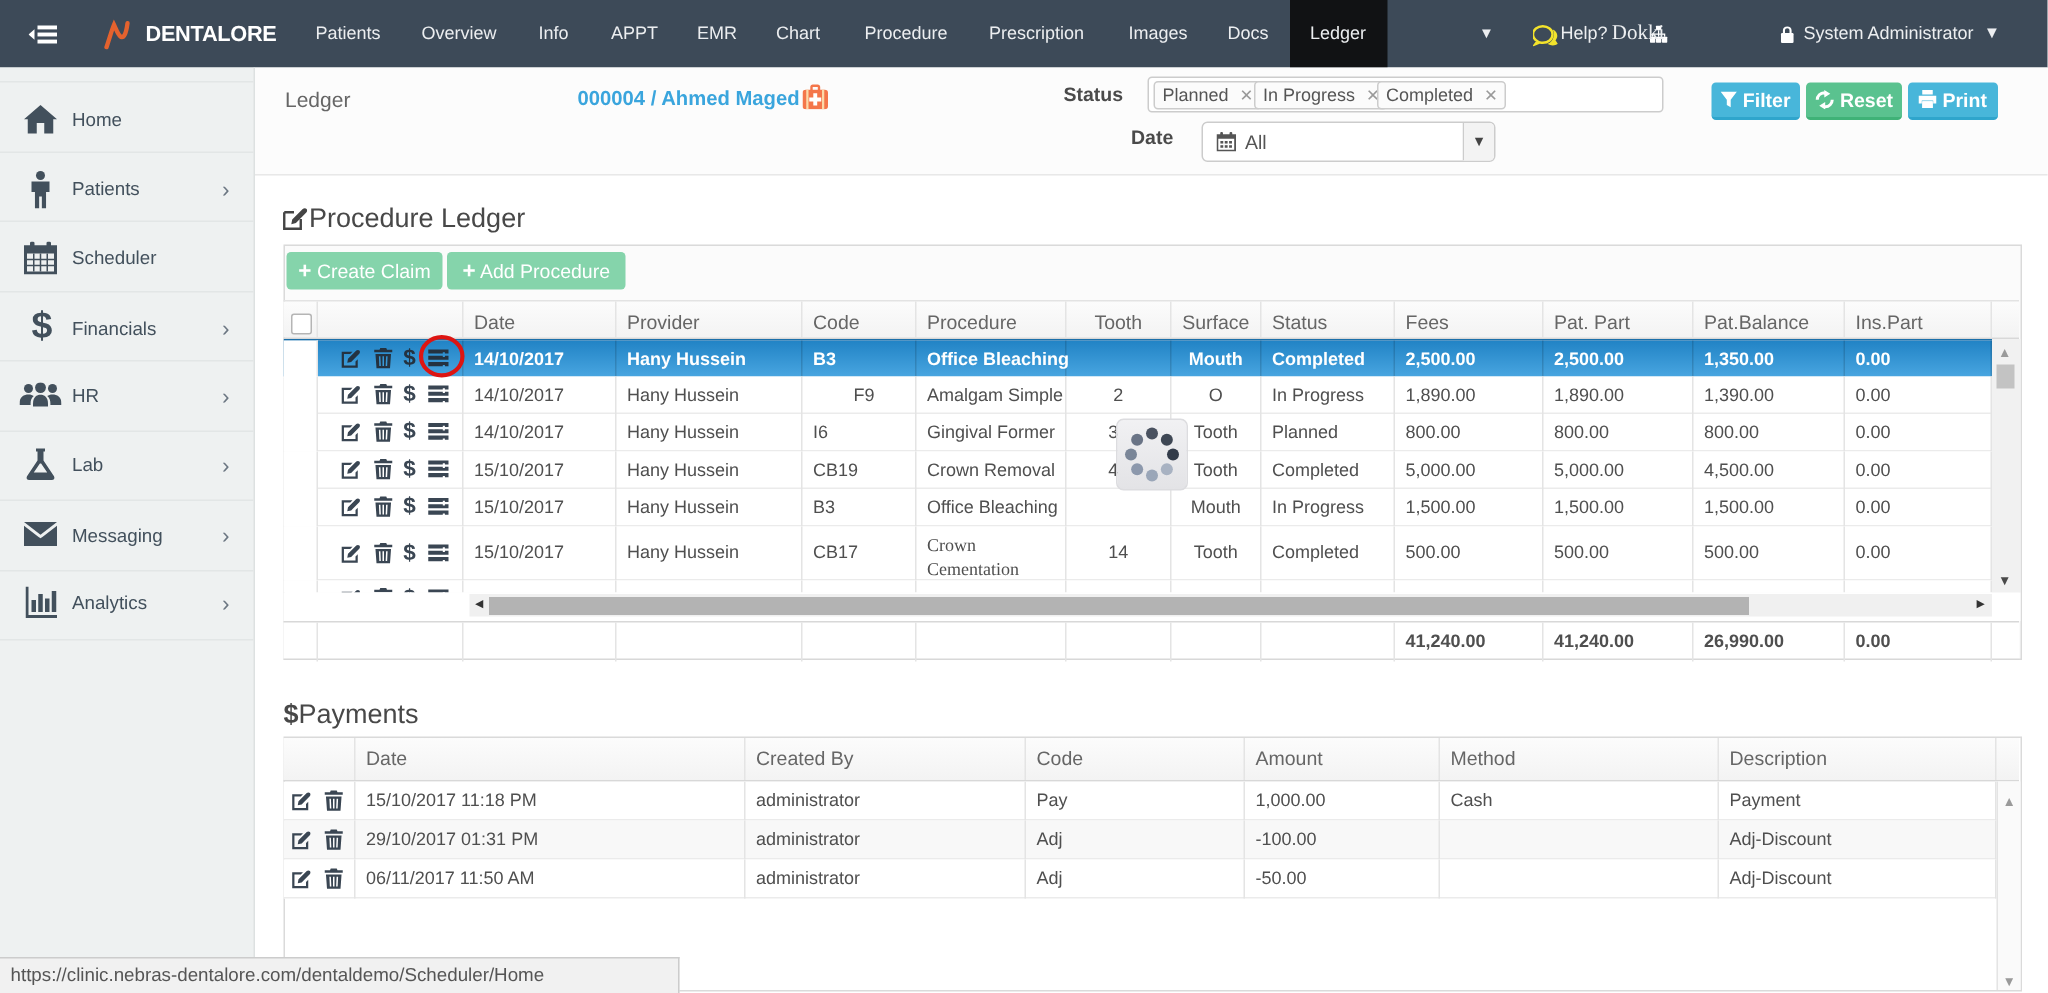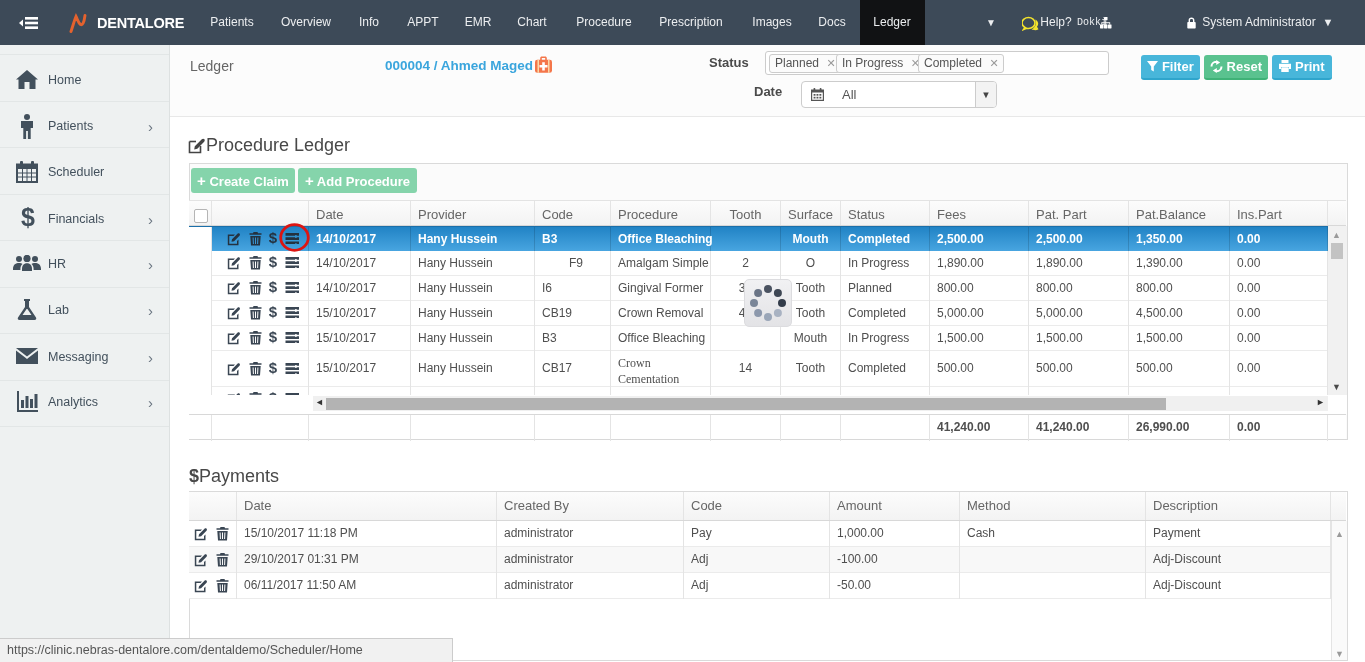--- a/index.html
+++ b/index.html
@@ -24,21 +24,21 @@
   #statusbox { position:absolute; left:765px; top:51px; width:344px; height:24px; background:#fff; border:1px solid #ccc; border-radius:3px; }
   .chip { position:absolute; top:2px; height:19px; line-height:17px; background:#fbfbfb; border:1px solid #ccc; border-radius:3px; font-size:12px; color:#555; padding:0 4px 0 5px; }
   .chip .x { color:#999; margin-left:4px; font-size:11px; }
   #datebox { position:absolute; left:801px; top:81px; width:196px; height:27px; background:#fff; border:1px solid #ccc; border-radius:4px; }
   #datebox .dd { position:absolute; right:0; top:0; width:21px; height:25px; background:#f3f3f3; border-left:1px solid #ccc; border-radius:0 3px 3px 0; text-align:center; line-height:25px; font-size:9.5px; color:#444; }
   .btn { position:absolute; top:55px; height:25px; border-radius:3px; color:#fff; font-size:13px; font-weight:bold; text-align:center; line-height:23px; }
   .btn-blue { background:#48b6da; border-bottom:2px solid #2fa5cc; }
   .btn-green { background:#5ac28f; border-bottom:2px solid #3fb277; }
   .h1 { position:absolute; font-size:18px; color:#484848; }
   .panel { position:absolute; left:19px; width:1159px; background:#fbfbfb; border:1px solid #dadada; }
-  .gbtn { position:absolute; top:5px; height:25px; background:#85d4ab; border-radius:3px; color:#fff; font-size:13px; font-weight:bold; line-height:25px; text-align:center; }
+  .gbtn { position:absolute; top:5px; height:25px; background:#85d4ab; border-radius:3px; color:#fff; font-size:13px; font-weight:normal; line-height:25px; text-align:center; }
 
   
   .grow { position:absolute; left:0; width:1157px; }
   .gcell { position:absolute; top:0; height:100%; border-right:1px solid #e4e4e4; font-size:12px; color:#4f4f4f; line-height:24px; overflow:hidden; white-space:nowrap; padding-left:7px; }
   .ghead .gcell { color:#666; line-height:27px; font-size:13px; overflow:hidden; }
   .grow:not(.ghead) .gcell { overflow:visible; }
   .tc { text-align:center; padding-left:0; }
 </style>
 </head>
 <body>
@@ -72,21 +72,21 @@
     <path d="M11,14.8 C13,15.6 15,15.3 16.5,14.2 L15,11.8 C15.8,10.9 16.2,9.9 16.2,8.8 C16.2,7 15,5.4 13.2,4.6 C13.6,5.6 13.9,6.7 13.9,8 C13.9,10.8 12.2,13.2 9.6,14.4 C10,14.6 10.5,14.7 11,14.8 Z" fill="#f3e32c"></path>
   </svg>
   <div class="navitem" style="left:1056px">Help?</div>
   <svg class="abs" style="left:1100px;top:17px" width="11.5" height="11.5" viewBox="0 0 13 13" fill="#fff">
     <rect x="4.5" y="0" width="4" height="3.6" rx="0.5"></rect>
     <rect x="0" y="8.4" width="4" height="4.6" rx="0.5"></rect>
       <rect x="4.5" y="8.4" width="4" height="4.6" rx="0.5"></rect>
       <rect x="9" y="8.4" width="4" height="4.6" rx="0.5"></rect>
     <path d="M6,3.6 L7,3.6 L7,6 L11.5,6 L11.5,8.4 L10.5,8.4 L10.5,7 L7,7 L7,8.4 L6,8.4 L6,7 L2.5,7 L2.5,8.4 L1.5,8.4 L1.5,6 L6,6 Z"></path>
   </svg>
-  <div class="navitem" style="left:1092px;font-family:Liberation Mono, monospace;font-size:10px">Dokki</div>
+  <div class="navitem" style="left:1092px;font-family:Liberation Serif, serif;font-size:14px">Dokki</div>
   <svg class="abs" style="left:1187px;top:17px" width="9" height="12" viewBox="0 0 9 12" fill="#fff">
     <path d="M1.6,5 L1.6,3.3 C1.6,1.6 2.8,0.6 4.5,0.6 C6.2,0.6 7.4,1.6 7.4,3.3 L7.4,5 L6,5 L6,3.3 C6,2.4 5.4,1.9 4.5,1.9 C3.6,1.9 3,2.4 3,3.3 L3,5 Z"></path>
     <rect x="0.3" y="5" width="8.4" height="6.6" rx="0.8"></rect>
   </svg>
   <div class="navitem" style="left:1259px">System Administrator</div>
   <div class="navitem" style="left:1328px;font-size:11px">▼</div>
 </div>
 
 <div id="sidebar">
   <div class="sideitem" style="top:9px;height:47px">
@@ -188,21 +188,21 @@
       <rect x="8.7" y="0" width="1.8" height="3" rx="0.7"></rect>
     <g>
         <rect x="2.6" y="6" width="1.9" height="1.7"></rect>
         <rect x="5.5" y="6" width="1.9" height="1.7"></rect>
         <rect x="8.4" y="6" width="1.9" height="1.7"></rect>
         <rect x="2.6" y="8.8" width="1.9" height="1.7"></rect>
         <rect x="5.5" y="8.8" width="1.9" height="1.7"></rect>
         <rect x="8.4" y="8.8" width="1.9" height="1.7"></rect>
       </g>
   </svg>
-  <span class="abs" style="left:40px;top:5px;font-size:13px;color:#555">All</span>
+  <span class="abs" style="left:28px;top:5px;font-size:13px;color:#555">All</span>
   <div class="dd">▼</div>
 </div>
 <div class="btn btn-blue" style="left:1141px;width:59px"><svg style="vertical-align:-1px" width="11" height="11" viewBox="0 0 11 11">
       <path d="M0,0 L11,0 L6.8,5.5 L6.8,10.5 L4.2,9 L4.2,5.5 Z" fill="#fff"></path>
     </svg> Filter</div>
 <div class="btn btn-green" style="left:1204px;width:64px"><svg style="vertical-align:-2px" width="13" height="13" viewBox="0 0 13 13" fill="#fff">
       <path d="M6.5,2.8 A3.7,3.7 0 0 0 2.8,6.5 L0.8,6.5 A5.7,5.7 0 0 1 6.5,0.8 Z M6.5,0 L6.5,5 L10.5,2.5 Z" transform="translate(-0.3,0)"></path>
       <path d="M6.5,10.2 A3.7,3.7 0 0 0 10.2,6.5 L12.2,6.5 A5.7,5.7 0 0 1 6.5,12.2 Z M6.5,13 L6.5,8 L2.5,10.5 Z" transform="translate(0.3,0)"></path>
     </svg> Reset</div>
 <div class="btn btn-blue" style="left:1272px;width:60px"><svg style="vertical-align:-1px" width="12" height="12" viewBox="0 0 12 12" fill="#fff">

